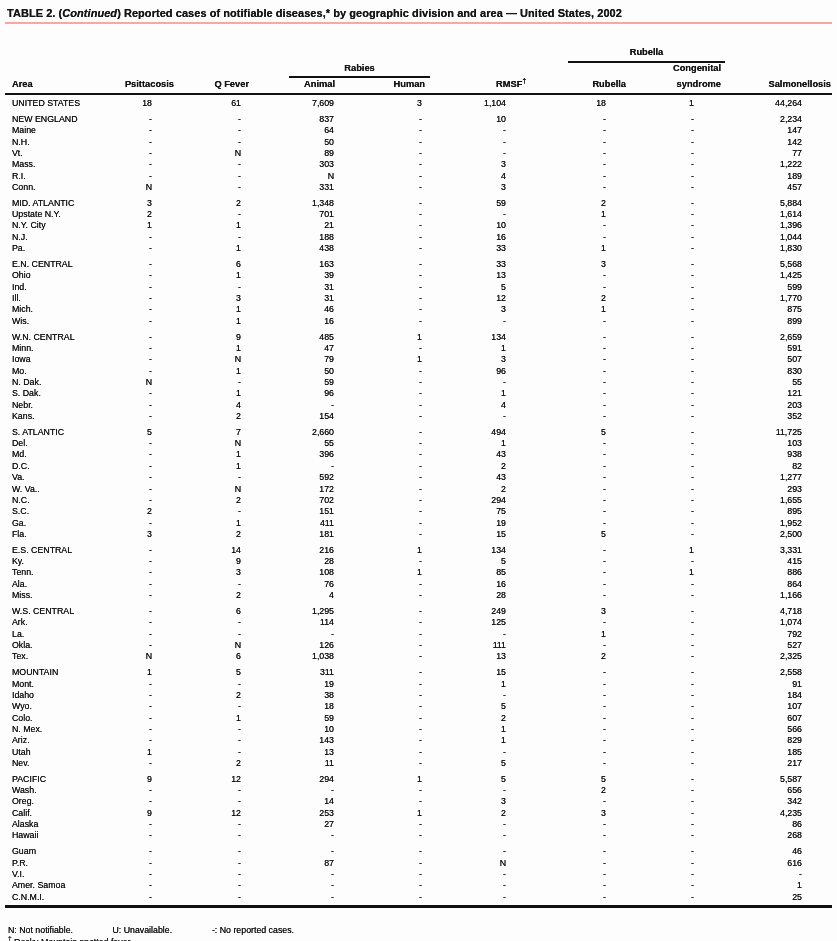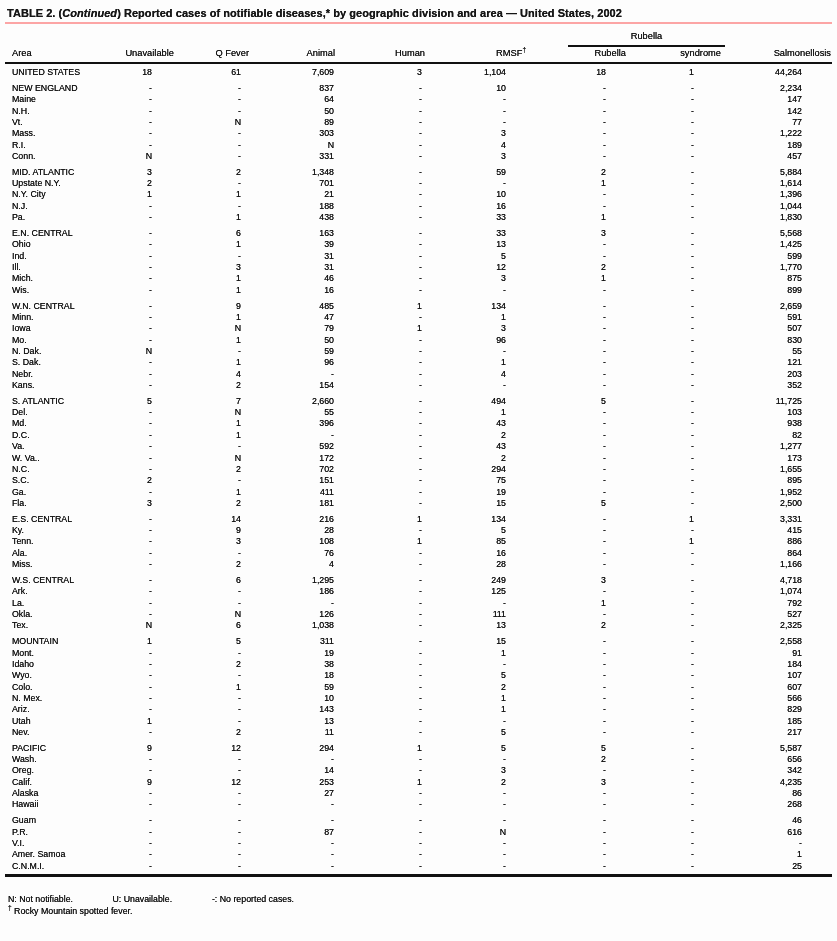--- a/index.html
+++ b/index.html
@@ -15,21 +15,21 @@
     font-size:11px;font-weight:bold;letter-spacing:.05px;
     padding:2px 0 3px 2px;border-bottom:2px solid #fca5a5;
     white-space:nowrap;
   }
   .title .it{font-style:italic;}
 
   
   .grid{display:grid;grid-template-columns:100px 75px 75px 85px 90px 100px 100px 95px 107px;}
 
   
-  .thead{font-weight:normal;font-size:9.3px;margin-top:4px;}
+  .thead{font-weight:bold;font-size:9.3px;margin-top:20px;}
   .hrow1{height:17px;line-height:17px;}
   .hrow2{height:15px;line-height:15px;}
   .hrow3{height:16px;line-height:16px;}
   .group-rubella{grid-column:7 / span 2;text-align:center;border-bottom:2px solid #111;margin-left:38px;}
   .group-rabies{grid-column:4 / span 2;text-align:center;border-bottom:2px solid #111;margin-left:34px;}
   .h-congenital{grid-column:8;text-align:right;padding-right:4px;}
   .h{text-align:right;}
   .h.a{grid-column:1;text-align:left;padding-left:7px;}
   .h.p2{padding-right:6px;} .h.p3{padding-right:6px;} .h.p4{padding-right:5px;}
   .h.p5{padding-right:5px;} .h.p6{padding-right:4px;} .h.p7{padding-right:4px;}
@@ -59,23 +59,27 @@
 <body>
 
 <div class="page">
 
   <div class="title"><span>TABLE 2. (</span><span class="it">Continued</span><span>) Reported cases of notifiable diseases,* by geographic division and area — United States, 2002</span></div>
 
   <div class="thead">
     <div class="grid hrow1">
       <div class="group-rubella">Rubella</div>
     </div>
+    <div class="grid hrow2">
+      <div class="group-rabies">Rabies</div>
+      <div class="h-congenital">Congenital</div>
+    </div>
     <div class="grid hrow3">
       <div class="h a">Area</div>
-      <div class="h p2">Unavailable</div>
+      <div class="h p2">Psittacosis</div>
       <div class="h p3">Q Fever</div>
       <div class="h p4">Animal</div>
       <div class="h p5">Human</div>
       <div class="h p6"><span>RMSF</span><sup>†</sup></div>
       <div class="h p7">Rubella</div>
       <div class="h p8">syndrome</div>
       <div class="h p9">Salmonellosis</div>
     </div>
     <div class="rule-heavy"></div>
   </div>
@@ -446,21 +450,21 @@
         </div>
         <div class="row">
           <div class="cell c1">W. Va..</div>
           <div class="cell c2">-</div>
           <div class="cell c3">N</div>
           <div class="cell c4">172</div>
           <div class="cell c5">-</div>
           <div class="cell c6">2</div>
           <div class="cell c7">-</div>
           <div class="cell c8">-</div>
-          <div class="cell c9">173</div>
+          <div class="cell c9">293</div>
         </div>
         <div class="row">
           <div class="cell c1">N.C.</div>
           <div class="cell c2">-</div>
           <div class="cell c3">2</div>
           <div class="cell c4">702</div>
           <div class="cell c5">-</div>
           <div class="cell c6">294</div>
           <div class="cell c7">-</div>
           <div class="cell c8">-</div>
@@ -566,21 +570,21 @@
           <div class="cell c5">-</div>
           <div class="cell c6">249</div>
           <div class="cell c7">3</div>
           <div class="cell c8">-</div>
           <div class="cell c9">4,718</div>
         </div>
         <div class="row">
           <div class="cell c1">Ark.</div>
           <div class="cell c2">-</div>
           <div class="cell c3">-</div>
-          <div class="cell c4">186</div>
+          <div class="cell c4">114</div>
           <div class="cell c5">-</div>
           <div class="cell c6">125</div>
           <div class="cell c7">-</div>
           <div class="cell c8">-</div>
           <div class="cell c9">1,074</div>
         </div>
         <div class="row">
           <div class="cell c1">La.</div>
           <div class="cell c2">-</div>
           <div class="cell c3">-</div>

